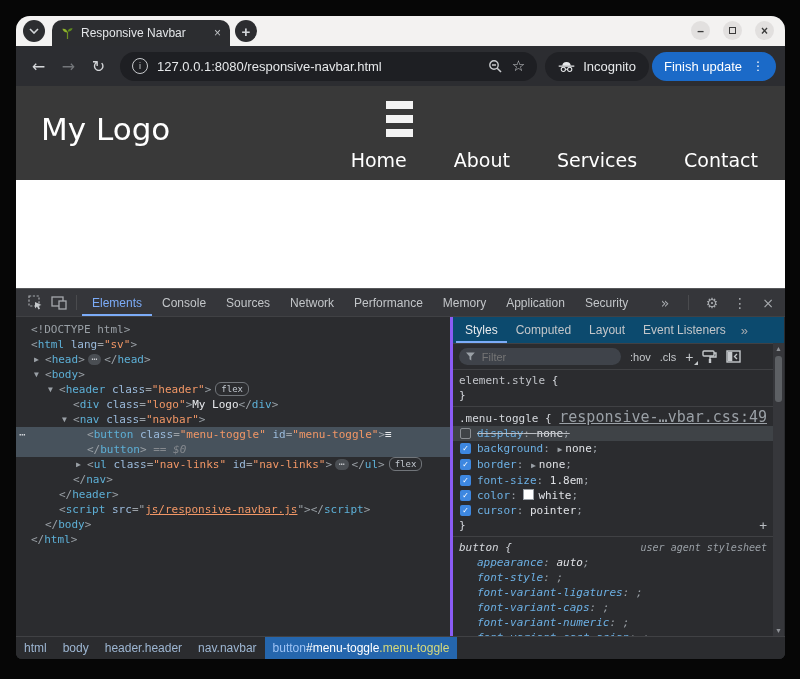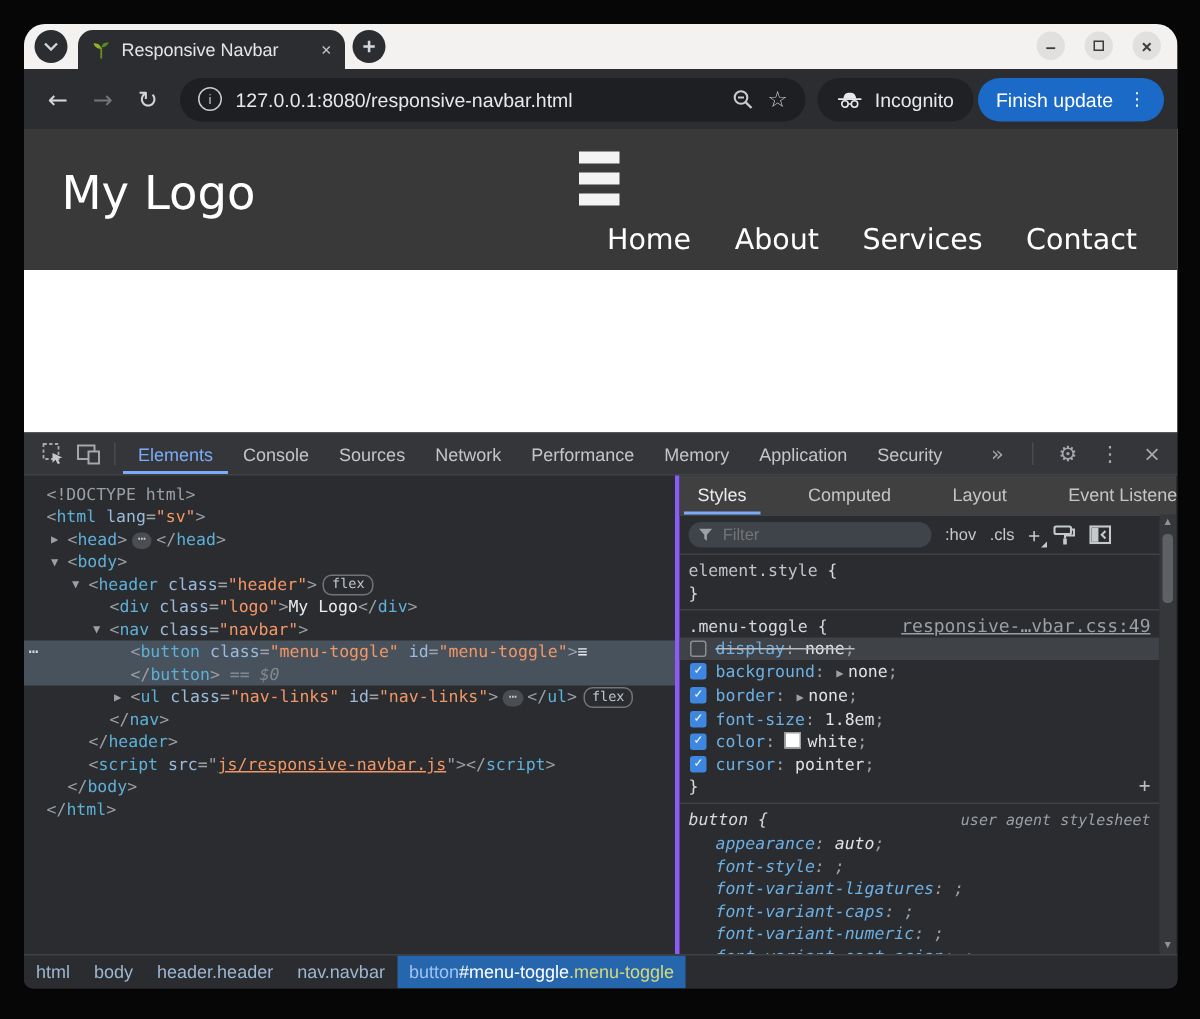--- a/index.html
+++ b/index.html
@@ -38,21 +38,21 @@
   .update{height:29px;background:#1b6ac8;border-radius:15px;display:flex;align-items:center;gap:10px;
           padding:0 12px;color:#fff;font-size:13px;flex:none;}
   .update .dv{font-size:12px;letter-spacing:0;}
 
   
   .site{height:202px;background:#ffffff;position:relative;font-family:"DejaVu Sans",sans-serif;}
   .siteheader{height:94px;background:#393939;position:relative;}
   .logo{position:absolute;left:25px;top:25px;font-size:31px;color:#fff;}
   .burger{position:absolute;left:370px;top:15px;display:flex;flex-direction:column;gap:6px;cursor:pointer;}
   .burger i{width:27px;height:8px;background:#f3f3f3;display:block;}
-  .sitenav{position:absolute;right:27px;bottom:9px;display:flex;gap:29px;}
+  .sitenav{position:absolute;right:27px;bottom:9px;display:flex;gap:47px;}
   .sitenav span{color:#fff;font-size:19px;}
 
   
   .devtools{height:371px;background:#2b2c2f;border-top:1px solid #56575a;box-sizing:border-box;color:#c3c6c9;}
   .dtbar{height:28px;background:#35363a;border-bottom:1px solid #404144;display:flex;align-items:center;
          padding:0 7px;box-sizing:border-box;}
   .dticon{width:24px;height:22px;display:flex;align-items:center;justify-content:center;flex:none;}
   .dtsep{width:1px;height:15px;background:#4a4b4e;margin:0 5px;flex:none;}
   .dttab{padding:0 10px;font-size:12px;color:#c3c6c9;height:100%;display:flex;align-items:center;white-space:nowrap;}
   .dttab.active{color:#7cacf8;box-shadow:inset 0 -2px 0 #7cacf8;}
@@ -70,42 +70,42 @@
   .tk-p{color:#9aa0a6}.tk-t{color:#5db0d7}.tk-n{color:#9bbbdc}.tk-v{color:#f29766}
   .tk-x{color:#e8eaed}.tk-e{color:#85898e;font-style:italic}
   .tk-l{color:#f29766;text-decoration:underline}
   .dpill{display:inline-block;background:#4a4e53;border-radius:7px;padding:0 4px;margin:0 3px;
          color:#c9ccd0;font-size:9px;line-height:11px;vertical-align:1px;}
   .badge{display:inline-block;border:1px solid #71757a;border-radius:6px;padding:0 5px;margin-left:4px;
          color:#c2c8cf;font-size:9px;line-height:12px;vertical-align:1px;}
 
   
   .styles{width:331px;position:relative;box-sizing:border-box;}
-  .stabs{height:26px;display:flex;align-items:center;background:#404040;border-bottom:1px solid #404144;padding:0 3px;gap:23px;}
+  .stabs{height:26px;display:flex;align-items:center;background:#0c4a6e;border-bottom:1px solid #404144;padding:0 3px;}
   .stab{padding:0 9px;font-size:12px;color:#c3c6c9;height:100%;display:flex;align-items:center;white-space:nowrap;}
   .stab.active{color:#e8eaed;box-shadow:inset 0 -2px 0 #7cacf8;}
   .smore{padding:0 6px;font-size:13px;color:#a6a9ad;}
   .sfilter{height:26px;display:flex;align-items:center;padding:0 6px;gap:9px;border-bottom:1px solid #404144;box-sizing:border-box;}
   .fpill{width:148px;height:17px;background:#3f434a;border-radius:9px;display:flex;align-items:center;
          padding:0 7px;gap:5px;flex:none;}
   .fpill input{background:transparent;border:0;color:#9aa0a6;font-size:11px;width:100%;outline:none;
                font-family:"Liberation Sans",sans-serif;}
   .hovcls{font-size:11px;color:#c6c9cc;}
   .plusbtn{color:#c6c9cc;font-size:14px;position:relative;line-height:12px;}
   .plusbtn:after{content:"";position:absolute;right:-5px;bottom:-2px;border-left:4px solid transparent;
                  border-bottom:4px solid #c6c9cc;}
   .sicon{display:flex;align-items:center;}
   .scontent{position:absolute;top:53px;bottom:0;left:0;right:11px;overflow:hidden;
             font-family:"DejaVu Sans Mono",monospace;font-size:11px;line-height:15px;color:#d5d8dd;}
   .sec{border-bottom:1px solid #404144;padding:3px 6px;position:relative;}
   .sec.ua{font-style:italic;}
   .shead{display:flex;align-items:baseline;}
   .sname{color:#d5d8dd;}
   .sname.dim{color:#c0c3c8;}
-  .slink{margin-left:auto;color:#9aa0a6;font-size:12px;text-decoration:underline;white-space:nowrap;}
+  .slink{margin-left:auto;color:#9aa0a6;font-size:15px;text-decoration:underline;white-space:nowrap;}
   .ualabel{margin-left:auto;color:#9aa0a6;font-size:10px;white-space:nowrap;}
   .prow{padding-left:18px;position:relative;}
   .prow .cb{position:absolute;left:1px;top:2px;width:11px;height:11px;border-radius:2px;box-sizing:border-box;}
   .cb.on{background:#3d87e0;color:#fff;font-size:9px;line-height:11px;text-align:center;}
   .cb.off{border:1px solid #8a8e93;}
   .prow.struck{background:#3f4347;margin:0 -6px;padding-left:24px;}
   .prow.struck .cb{left:7px;}
   .struck .ptext{text-decoration:line-through;text-decoration-color:#b9bdc2;}
   .pname{color:#6cb0e4;}
   .pval{color:#dfe1e5;}

